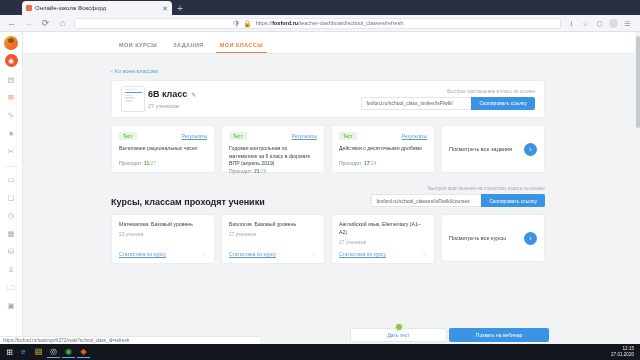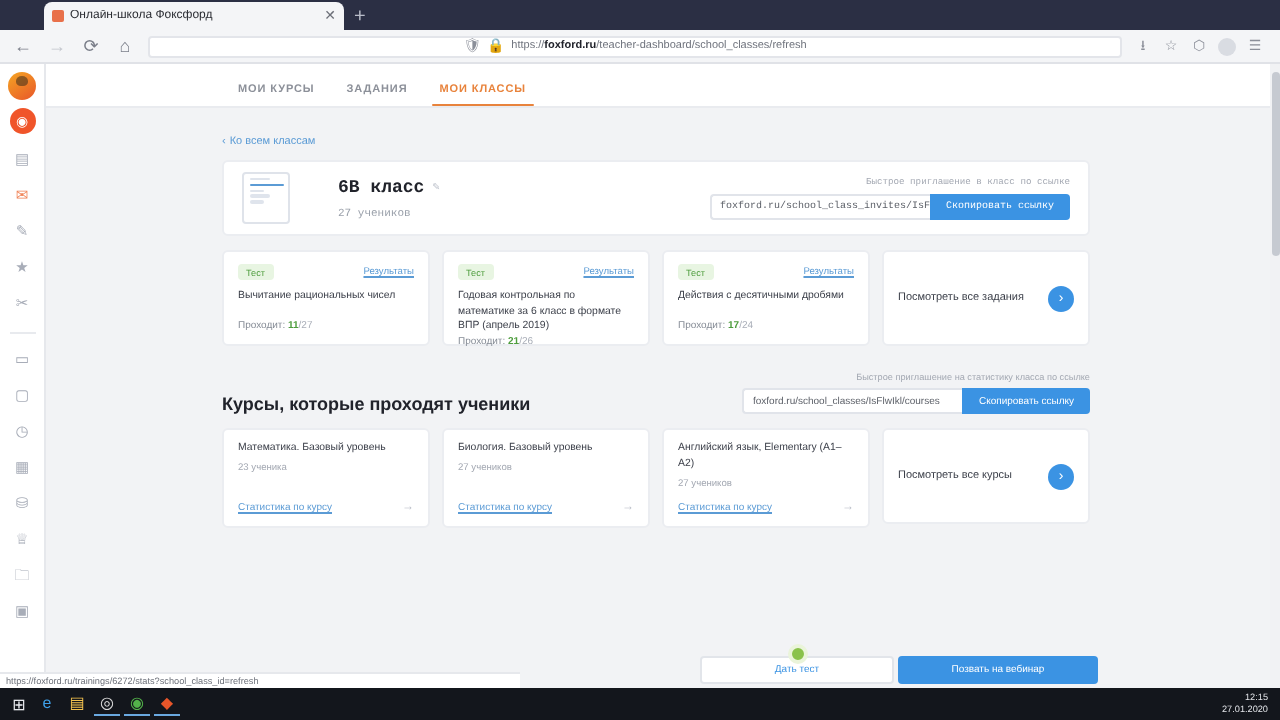--- a/index.html
+++ b/index.html
@@ -67,21 +67,21 @@
   .ptab.active { color:#e8833c; }
   .ptab.active::after { content:""; position:absolute; left:4px; right:4px; bottom:0; height:1.5px; background:#e8833c; border-radius:1px; }
 
   .content { padding: 9px 95px 0 88px; }
 
   .backlink { font-size:5.5px; color:#5b9bd5; margin-bottom:6px; display:inline-flex; align-items:center; gap:2px;}
 
   .card { background:#ffffff; border:1px solid #ebedf1; border-radius:3px; }
 
   
-  .classcard { display:flex; align-items:center; padding:7px 9px; gap:24px; height:38px;font-family:Liberation Mono, monospace;}
+  .classcard { display:flex; align-items:center; padding:7px 9px; gap:3px; height:38px;}
   .class-thumb { width:24px; height:26px; border-radius:2px; background:#ffffff; border:1px solid #dfe3ea; padding:2px 2.5px; display:flex; flex-direction:column; gap:1.4px;}
   .tl { height:1.4px; border-radius:1px; background:#dfe4ec; }
   .tl.blue { background:#5b9bd5; }
   .tl.sh { width:60%; }
   .tl.sh2 { width:45%; }
   .class-meta { flex:0 0 auto; }
   .class-name { font-size:9px; font-weight:700; color:#21232b; display:flex; align-items:center; gap:4px;}
   .pencil { font-size:6px; color:#b9bec8; }
   .class-count { font-size:5.5px; color:#9aa0aa; margin-top:4px; }
   .invite-wrap { margin-left:auto; text-align:right; }
@@ -271,21 +271,21 @@
         </div>
 
         <div class="card seeall">
           <div class="seeall-txt">Посмотреть все задания</div>
           <div class="circ">›</div>
         </div>
       </div>
 
       
       <div class="sect-head">
-        <div class="sect-title">Курсы, которые проходят ученики</div>
+        <div class="sect-title">Курсы, классам проходят ученики</div>
         <div class="sect-inv">
           <div class="invite-label">Быстрое приглашение на статистику класса по ссылке</div>
           <div class="invite-row">
             <div class="invite-input">foxford.ru/school_classes/IsFlwIkl/courses</div>
             <div class="invite-btn">Скопировать ссылку</div>
           </div>
         </div>
       </div>
 
       <div class="row">

